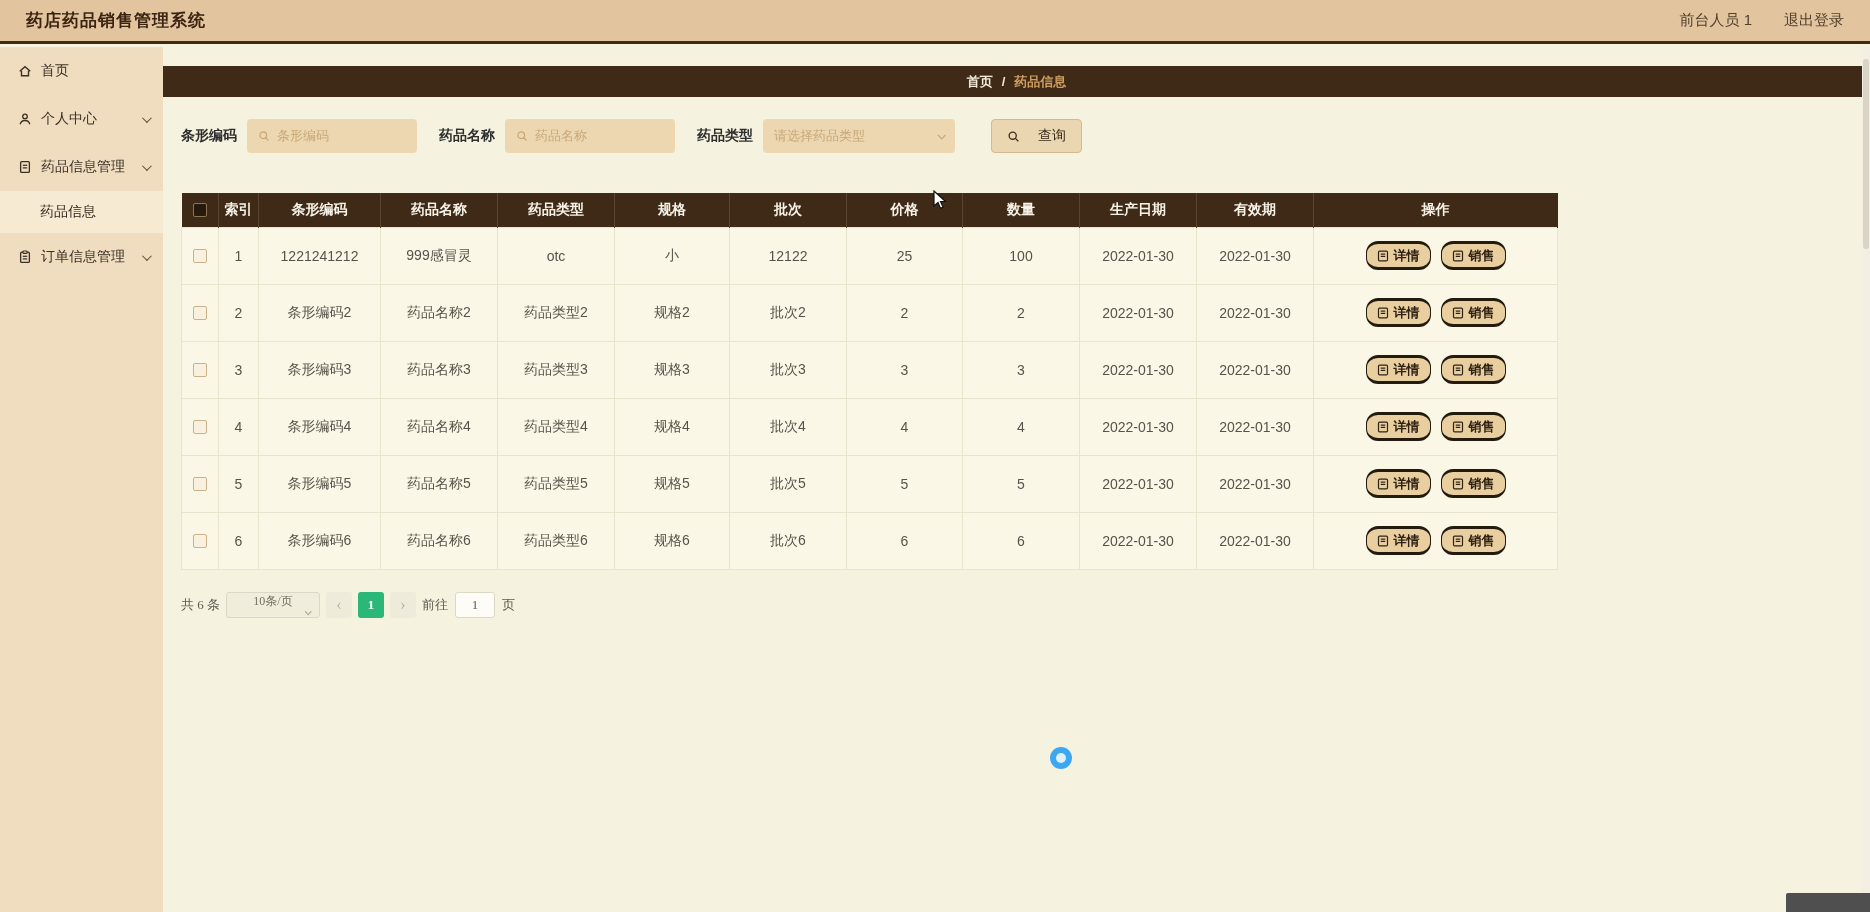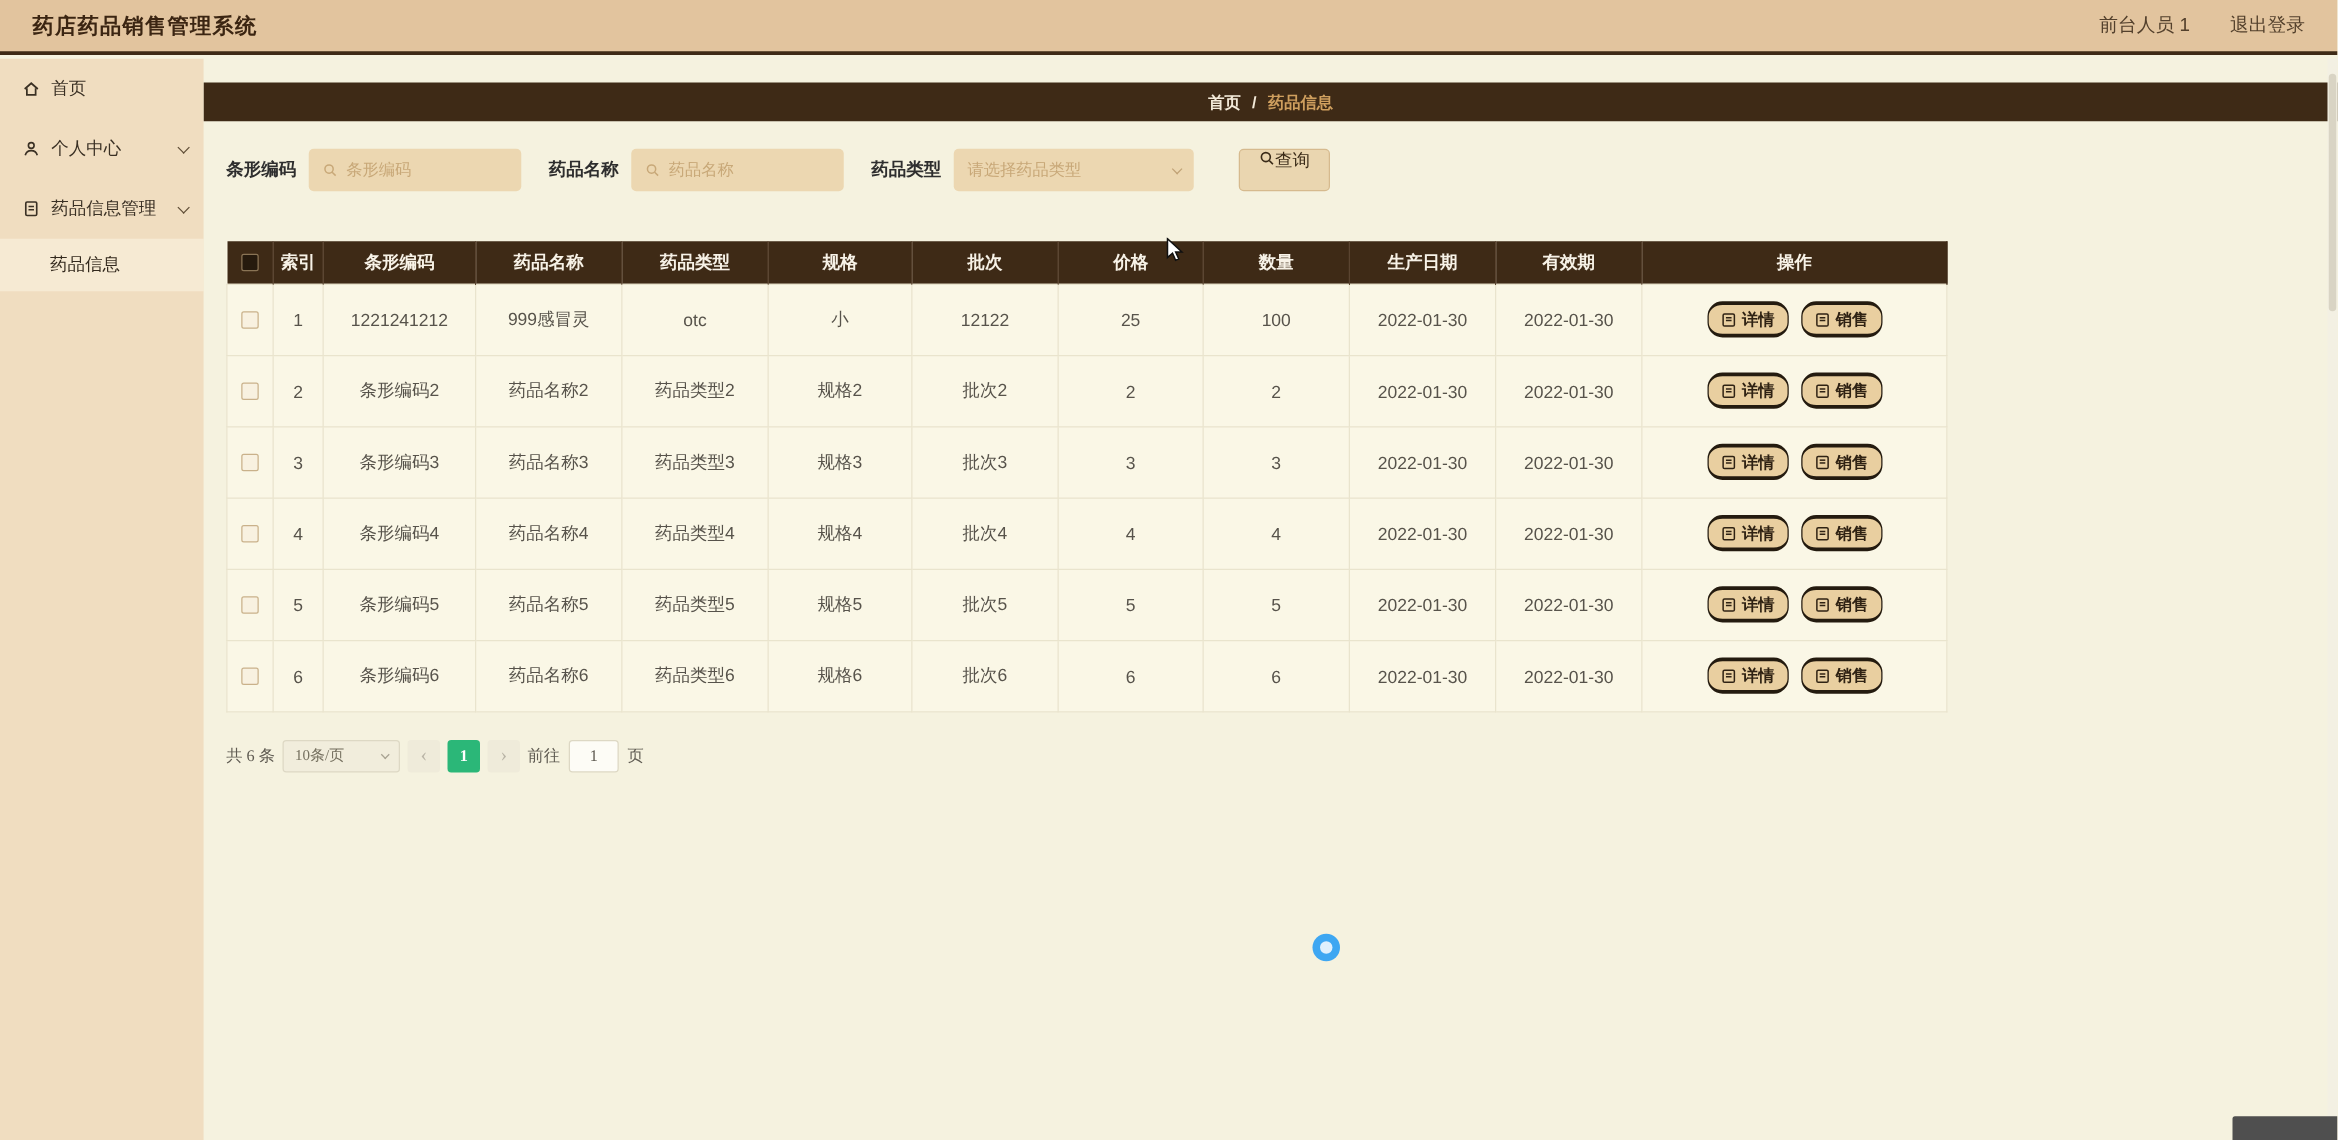--- a/index.html
+++ b/index.html
@@ -65,21 +65,21 @@
   .f-input .ph{ font-size:13px; color:#c8a878; }
   .f-select{ width:192px; }
   .f-select .sel-caret{
     margin-left:auto; width:6px; height:6px;
     border-right:1.4px solid #c0a276; border-bottom:1.4px solid #c0a276;
     transform:rotate(45deg) translateY(-1px);
   }
   .search-btn{
     height:34px; padding:0 15px; background:#ead6b0;
     border:1px solid #d6ba8e; border-radius:4px;
-    display:flex; align-items:flex-start; gap:0;
+    display:flex; align-items:center; gap:18px;
     font-size:14px; color:#3a2b18; cursor:pointer; margin-left:14px;
   }
 
   
   table.drug-table{
     margin:40px 0 0 18px; width:1376px;
     border-collapse:collapse; table-layout:fixed;
     background:var(--row-cream,#faf7e6);
   }
   .drug-table thead th{
@@ -110,21 +110,21 @@
 
   
   .pager{
     width:1376px; margin:22px 0 0 18px;
     display:flex; align-items:center; justify-content:flex-start; gap:6px;
     font-size:13px; color:#5f5b52;font-family:Liberation Serif, serif;
   }
   .pg-select{
     width:94px; height:26px; background:#f1eddc; border:1px solid #ddd8c4;
     border-radius:3px; display:flex; align-items:center; padding:0 9px;
-    font-size:12px; color:#75705f; cursor:pointer;
+    font-size:12px; color:#75705f; cursor:pointer;flex-direction:column;
   }
   .pg-select .sel-caret{
     margin-left:auto; width:5px; height:5px;
     border-right:1.3px solid #a8a392; border-bottom:1.3px solid #a8a392;
     transform:rotate(45deg) translateY(-1px);
   }
   .pg-btn{
     width:26px; height:26px; background:#efebda; border-radius:3px;
     display:flex; align-items:center; justify-content:center;
     color:#b9b4a6; font-size:16px; cursor:pointer;
@@ -200,20 +200,32 @@
           <rect x="3" y="1.8" width="10" height="12.4" rx="1.2" fill="none" stroke="#3a3024" stroke-width="1.5"></rect>
           <line x1="5.5" y1="6" x2="10.5" y2="6" stroke="#3a3024" stroke-width="1.4"></line>
           <line x1="5.5" y1="9" x2="10.5" y2="9" stroke="#3a3024" stroke-width="1.4"></line>
         </svg>
     </span>
     <span>药品信息管理</span>
     <span class="chev"></span>
   </div>
   <div class="side-sub">
     <span>药品信息</span>
+  </div>
+  <div class="side-item">
+    <span class="side-icon">
+      <svg width="14" height="14" viewBox="0 0 16 16">
+          <rect x="3" y="2.5" width="10" height="11.7" rx="1.2" fill="none" stroke="#3a3024" stroke-width="1.5"></rect>
+          <rect x="5.7" y="1.2" width="4.6" height="2.6" rx="0.8" fill="#f0ddc0" stroke="#3a3024" stroke-width="1.3"></rect>
+          <line x1="5.5" y1="7.2" x2="10.5" y2="7.2" stroke="#3a3024" stroke-width="1.4"></line>
+          <line x1="5.5" y1="10.2" x2="10.5" y2="10.2" stroke="#3a3024" stroke-width="1.4"></line>
+        </svg>
+    </span>
+    <span>订单信息管理</span>
+    <span class="chev"></span>
   </div>
 </div>
 
 <div class="main">
 
   <div class="breadcrumb-bar">
     <span class="bc-root">首页</span>
     <span class="bc-sep">/</span>
     <span class="bc-cur">药品信息</span>
   </div>

